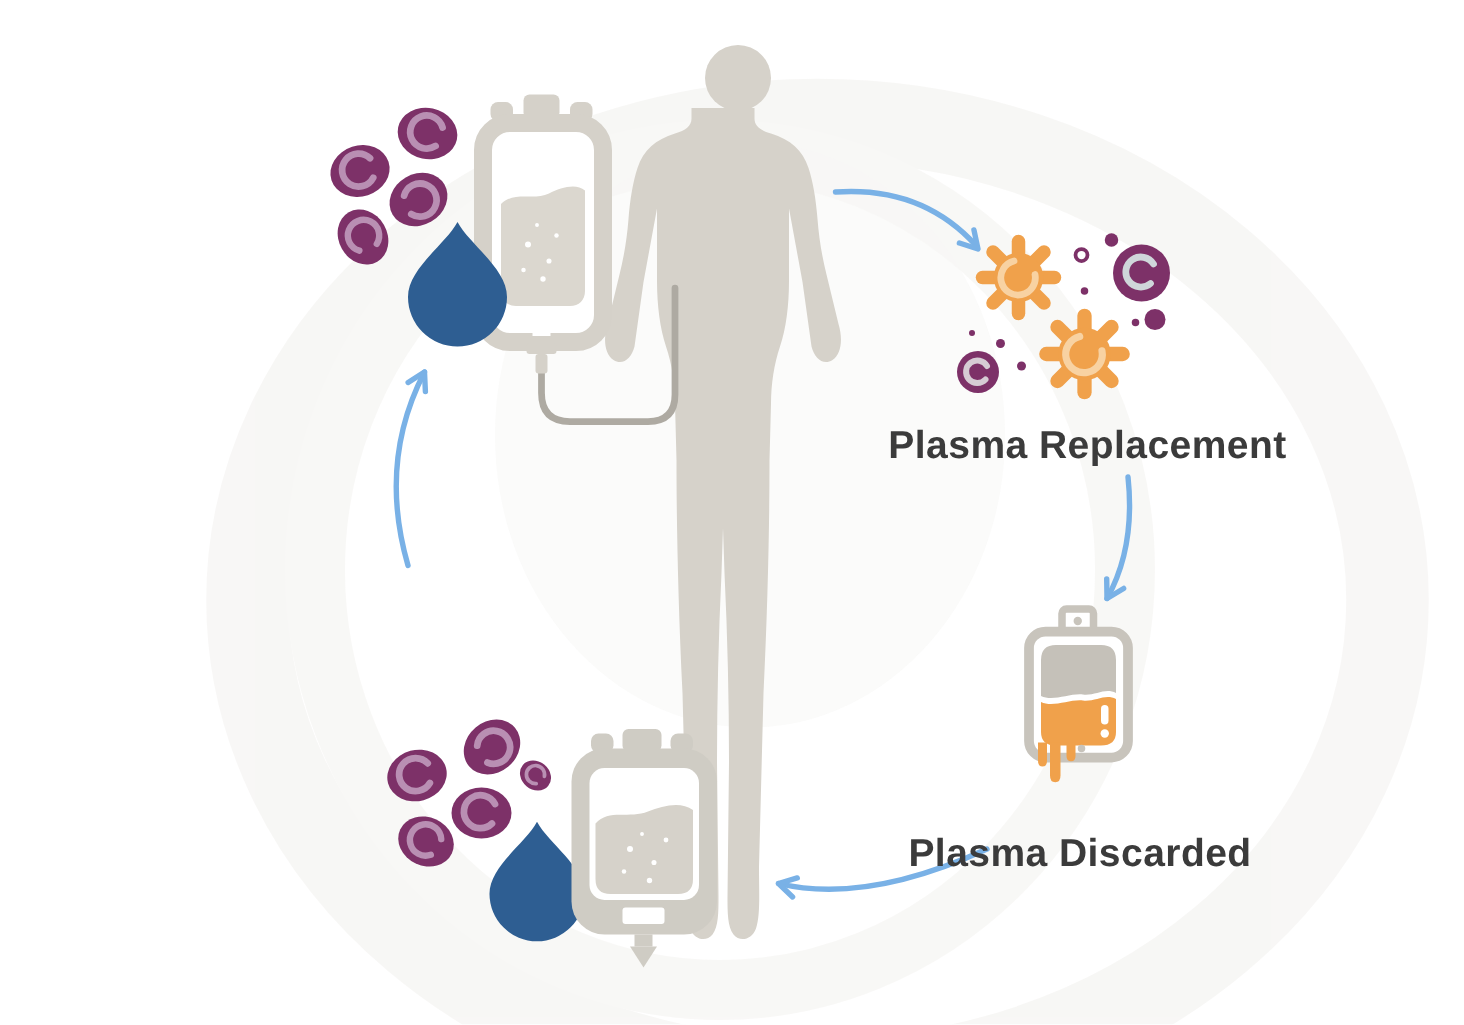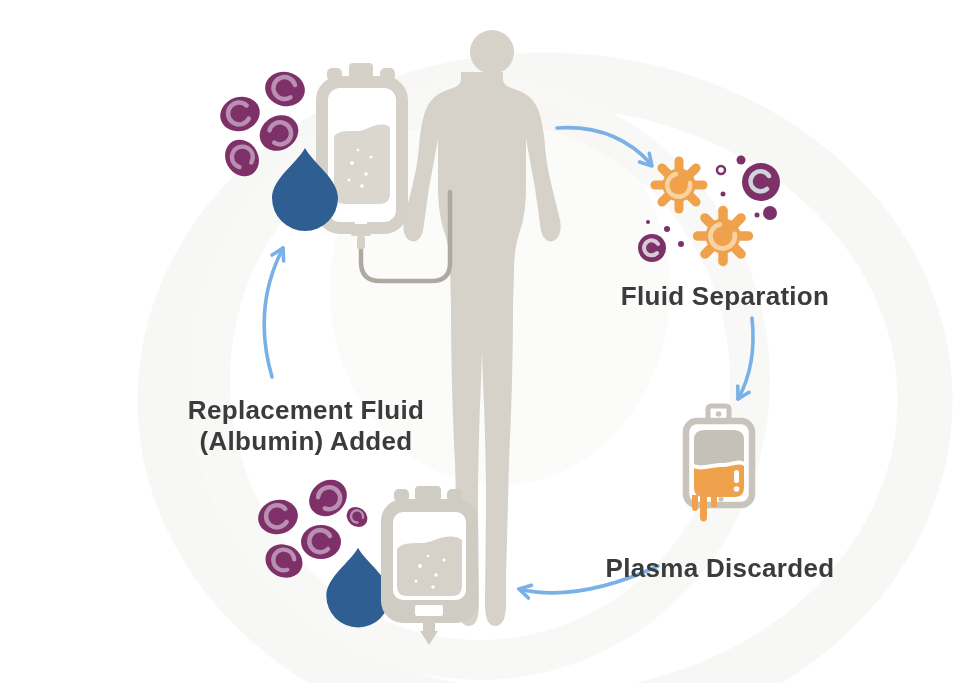--- a/index.html
+++ b/index.html
@@ -189,22 +189,18 @@
           <circle cx="444" cy="560" r="1.6"></circle>
         <circle cx="428" cy="556" r="1.3"></circle>
           <circle cx="433" cy="587" r="1.8"></circle>
       </g>
       <rect x="415" y="605" width="28" height="11" rx="2" fill="#ffffff"></rect>
       <rect x="423" y="623" width="12" height="8" fill="#cfccc4"></rect>
       <path d="M420,631 h18 l-9,14 Z" fill="#cfccc4"></path>
     </g>
   </svg>
 
-  <div class="label lbl-sep">Fluid Separation</div>
+  <div class="label lbl-sep">Plasma Replacement</div>
 
   <div class="label lbl-disc">Plasma Discarded</div>
 
-  <div class="label lbl-repl">
-    <span>Replacement Fluid</span>
-    <span>(Albumin) Added</span>
-  </div>
 
 </div>
 
 </body></html>

